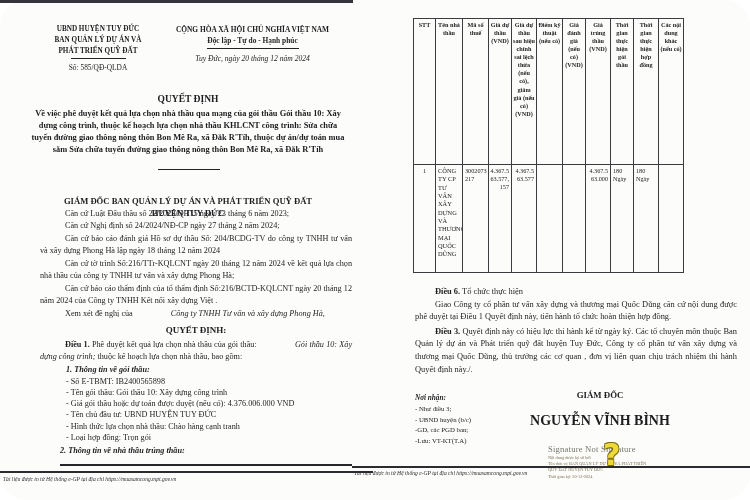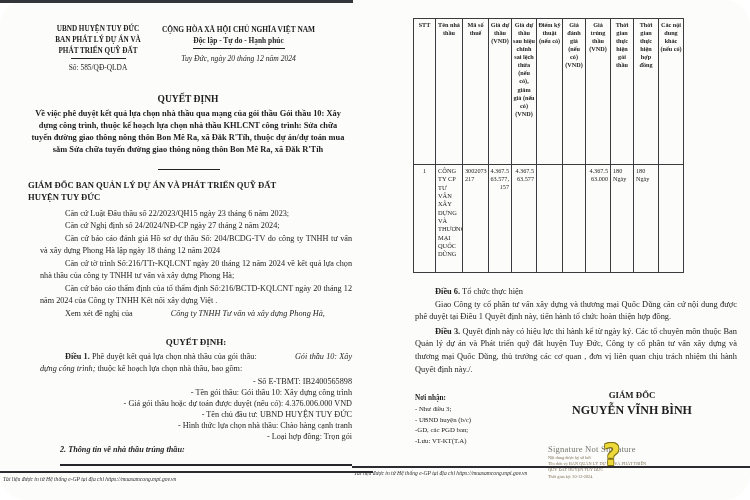--- a/index.html
+++ b/index.html
@@ -7,40 +7,40 @@
   .canvas{position:relative;width:750px;height:500px;background:#fcfcfa;
           font-family:"Liberation Serif", serif;color:#1d1d20;border-radius:26px;}
   .scan-edge-top{position:absolute;left:0;top:0;width:353px;height:3px;background:#34353b;}
 
   
   .lp{position:absolute;left:0;top:0;width:370px;height:500px;}
   .issuer{position:absolute;left:33px;top:24px;width:130px;text-align:center;
           font-weight:bold;font-size:7.2px;line-height:1.5;}
   .issuer .rule{width:55px;height:1px;background:#222;margin:2px auto 3px;}
   .doc-number{font-weight:normal;font-size:7.4px;margin-top:2px;}
-  .nat{position:absolute;left:151px;top:24px;width:175px;text-align:center;
+  .nat{position:absolute;left:165px;top:24px;width:175px;text-align:center;
        font-weight:bold;font-size:7.4px;line-height:1.5;}
   .nat .rule{width:92px;height:1px;background:#222;margin:2px auto 4px;}
   .place-date{font-weight:normal;font-style:italic;font-size:7.6px;margin-top:3px;}
   .lp-title{position:absolute;top:94px;left:28px;width:320px;text-align:center;
             font-weight:bold;font-size:9.5px;}
   .lp-subtitle{position:absolute;top:108px;left:28px;width:320px;text-align:center;
                font-weight:bold;font-size:8.4px;line-height:1.43;}
   .rule-center-sm{position:absolute;top:169px;left:158px;width:62px;height:1px;background:#222;}
-  .lp-authority{position:absolute;top:179px;left:28px;width:320px;
+  .lp-authority{position:absolute;top:195px;left:28px;width:320px;text-align:center;
                 font-weight:bold;font-size:8.6px;line-height:1.4;}
   .lp-body{position:absolute;top:208px;left:40px;width:312px;font-size:8.2px;
            line-height:1.52;text-align:justify;}
   .lp-body p{margin:0;}
   .recital{text-indent:25px;}
-  .decision-word{text-align:center;font-weight:bold;font-size:9px;margin:16px 0 1px !important;}
+  .decision-word{text-align:center;font-weight:bold;font-size:9px;margin:4px 0 1px !important;}
   .article1{text-indent:25px;}
   .it{font-style:italic;margin-left:36px;}
   .sec-title{font-weight:bold;font-style:italic;margin-left:26px !important;text-align:left;}
-  .pkg-item{margin-left:26px !important;line-height:1.35;text-align:right;font-family:Liberation Serif, serif;}
+  .pkg-item{margin-left:26px !important;line-height:1.35;text-align:left;font-family:Liberation Serif, serif;}
   .sec2-title{font-weight:bold;font-style:italic;margin:2px 0 0 20px !important;text-align:left;}
   .sec2-rule{position:absolute;top:464px;left:60px;width:292px;height:1.5px;background:#26262a;}
   .lp-footer-rule{position:absolute;top:471px;left:0;width:373px;height:1.6px;background:#2b2b30;}
   .lp-footer{position:absolute;top:476px;left:3px;font-style:italic;font-size:5.6px;color:#2a2a2e;}
 
   
   .rp{position:absolute;left:352px;top:0;width:398px;height:500px;}
   table.bid{position:absolute;left:61px;top:18px;width:270px;border-collapse:collapse;
             table-layout:fixed;}
   table.bid td{border:1px solid #3c3c40;vertical-align:top;padding:2px 1px;
@@ -51,24 +51,24 @@
   .cell-name{text-align:left;padding-left:2px !important;font-size:6.4px !important;}
   .cell-mst{text-align:left;word-break:break-all;padding-left:2px !important;}
   .cell-num{text-align:right;word-break:break-all;padding-right:2px !important;}
   .cell-time{text-align:left;padding-left:2px !important;}
   .rp-body{position:absolute;left:63px;top:286px;width:322px;font-size:8.4px;
            line-height:1.5;text-align:justify;}
   .rp-body p{margin:0;text-indent:20px;}
   .rp-body p.art3{margin-top:2px;}
   .art-label{font-weight:bold;}
   .recipients{position:absolute;left:63px;top:393px;font-size:6.8px;line-height:1.55;}
-  .recipients .label{font-weight:bold;font-size:7.2px;}
-  .signer{position:absolute;left:200px;top:390px;width:160px;text-align:center;font-weight:bold;}
+  .recipients .label{font-weight:bold;font-style:italic;font-size:7.2px;}
+  .signer{position:absolute;left:168px;top:390px;width:160px;text-align:center;font-weight:bold;}
   .signer-title{font-size:8.8px;}
-  .signer-name{font-size:12px;margin-top:3px;}
+  .signer-name{font-size:14px;margin-top:13px;}
   .rp-footer-rule{position:absolute;left:0;top:466px;width:398px;height:1.6px;
                   background:#2b2b30;z-index:1;}
   .rp-footer{position:absolute;left:2px;top:470px;font-style:italic;font-size:5.6px;color:#2a2a2e;}
   .sig{position:absolute;left:196px;top:444px;width:195px;z-index:3;}
   .sig-status{font-size:8.6px;color:#76766f;letter-spacing:0.2px;}
   .sig-lines{font-size:4.3px;color:#7c6f55;line-height:1.45;margin-top:1px;}
   .sig-mark{position:absolute;left:55px;top:-7px;font-size:30px;font-weight:bold;color:#eed93b;
             font-family:"DejaVu Sans", sans-serif;z-index:4;
             text-shadow:0.8px 0.8px 0 #7d6f12,-0.8px -0.8px 0 #7d6f12,
                         0.8px -0.8px 0 #7d6f12,-0.8px 0.8px 0 #7d6f12;}
@@ -76,21 +76,21 @@
 </head>
 <body>
 
 <div class="canvas">
   <div class="scan-edge-top"></div>
 
   <div class="lp">
 
     <div class="issuer">
       <div>UBND HUYỆN TUY ĐỨC</div>
-      <div>BAN PHÁT LÝ DỰ ÁN VÀ</div>
+      <div>BAN QUẢN LÝ DỰ ÁN VÀ</div>
       <div>PHÁT TRIỂN QUỸ ĐẤT</div>
       <div class="rule"></div>
       <div class="doc-number">Số: 585/QĐ-QLDA</div>
     </div>
 
     <div class="nat">
       <div>CỘNG HÒA XÃ HỘI CHỦ NGHĨA VIỆT NAM</div>
       <div>Độc lập - Tự do - Hạnh phúc</div>
       <div class="rule"></div>
       <div class="place-date">Tuy Đức, ngày 20 tháng 12 năm 2024</div>
@@ -107,20 +107,21 @@
 
     <div class="lp-body">
       <p class="recital">Căn cứ Luật Đấu thầu số 22/2023/QH15 ngày 23 tháng 6 năm 2023;</p>
       <p class="recital">Căn cứ Nghị định số 24/2024/NĐ-CP ngày 27 tháng 2 năm 2024;</p>
       <p class="recital">Căn cứ báo cáo đánh giá Hồ sơ dự thầu  Số: 204/BCDG-TV do công ty TNHH tư vấn và xây dựng Phong Hà lập ngày 18 tháng 12 năm 2024</p>
       <p class="recital">Căn cứ tờ trình Số:216/TTr-KQLCNT ngày 20 tháng 12 năm 2024 về kết quả lựa chọn nhà thầu của công ty TNHH tư vấn và xây dựng Phong Hà;</p>
       <p class="recital">Căn cứ báo cáo thẩm định của tổ thẩm định Số:216/BCTD-KQLCNT ngày 20 tháng 12 năm 2024 của Công ty TNHH Kết nối xây dựng Việt .</p>
       <p class="recital"><span>Xem xét đề nghị của </span><span class="it">Công ty TNHH Tư vấn và xây dựng Phong Hà,</span></p>
       <p class="decision-word">QUYẾT ĐỊNH:</p>
       <p class="article1"><span class="art-label">Điều 1.</span><span> Phê duyệt kết quả lựa chọn nhà thầu của gói thầu: </span><span class="it">Gói thầu 10: Xây dựng công trình;</span><span> thuộc kế hoạch lựa chọn nhà thầu, bao gồm:</span></p>
+      <p class="sec-title">1. Thông tin về gói thầu:</p>
       <p class="pkg-item">- Số E-TBMT: IB2400565898</p>
       <p class="pkg-item">- Tên gói thầu: Gói thầu 10: Xây dựng công trình</p>
       <p class="pkg-item">- Giá gói thầu hoặc dự toán được duyệt (nếu có): 4.376.006.000 VND</p>
       <p class="pkg-item">- Tên chủ đầu tư: UBND HUYỆN TUY ĐỨC</p>
       <p class="pkg-item">- Hình thức lựa chọn nhà thầu: Chào hàng cạnh tranh</p>
       <p class="pkg-item">- Loại hợp đồng: Trọn gói</p>
       <p class="sec2-title">2. Thông tin về nhà thầu trúng thầu:</p>
     </div>
 
     <div class="sec2-rule"></div>

